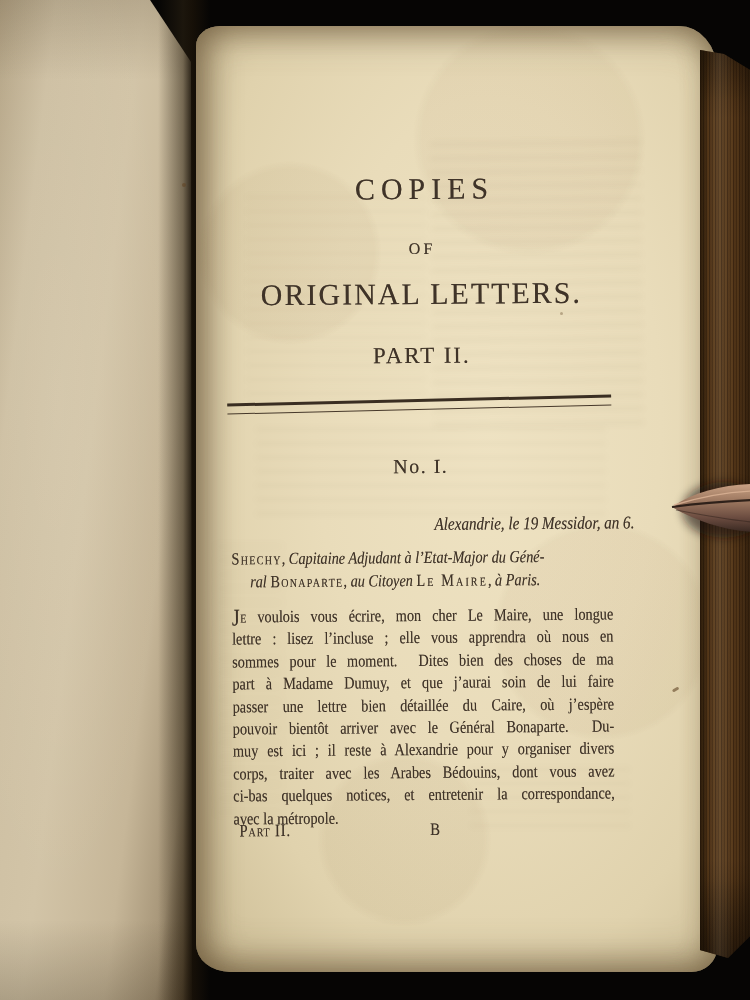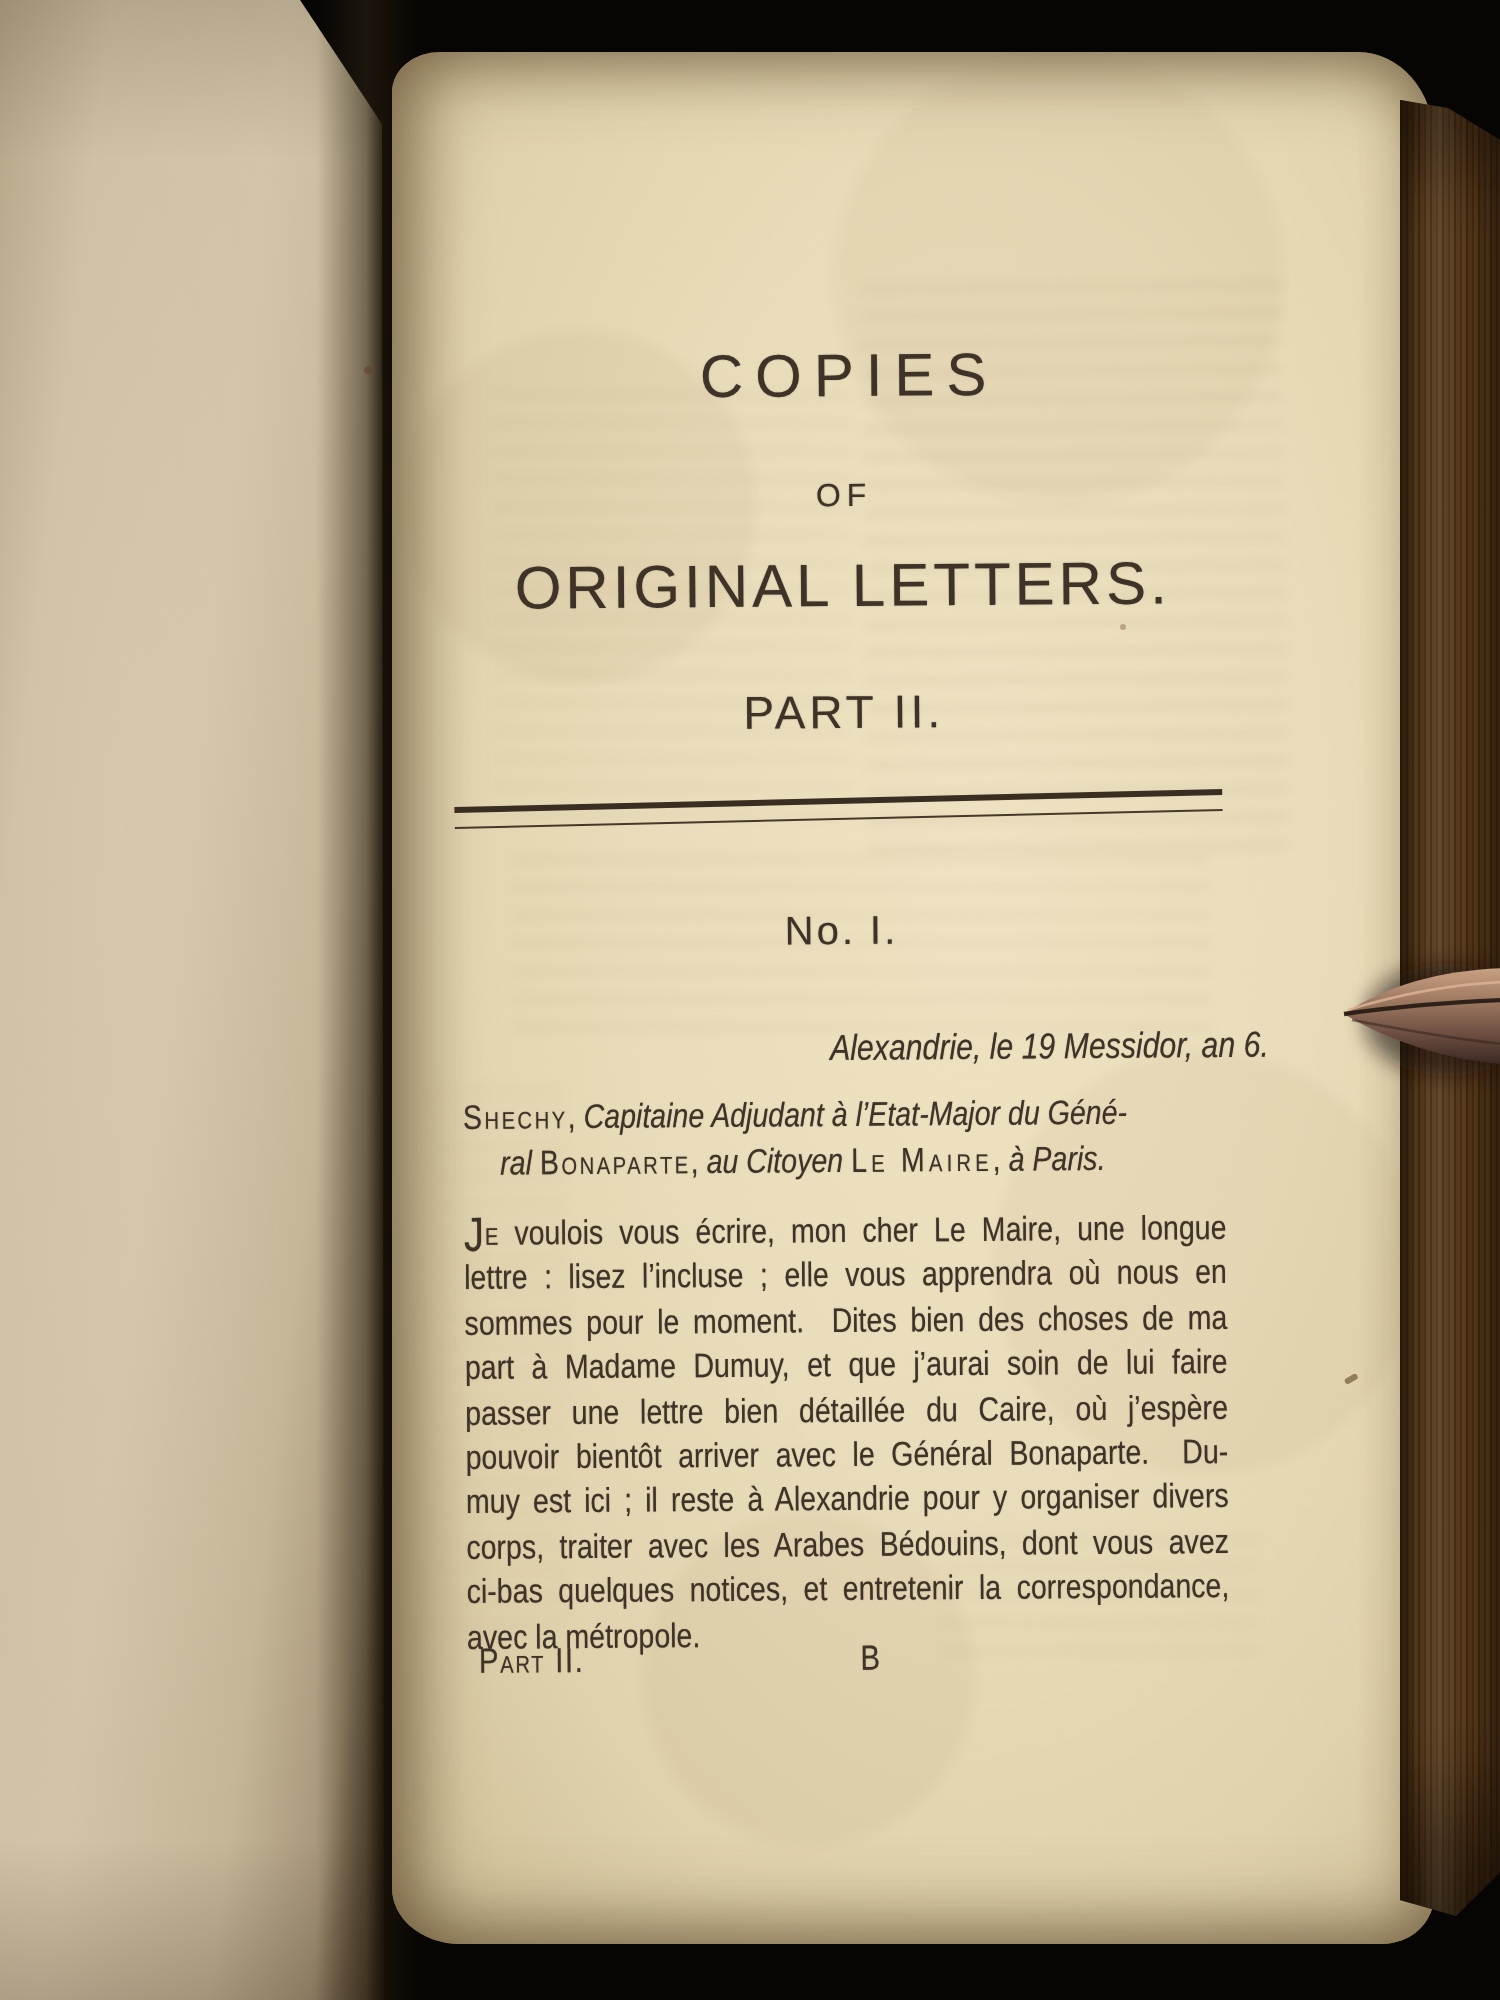--- a/index.html
+++ b/index.html
@@ -1,17 +1,17 @@
 <!DOCTYPE html>
 <html><head>
 <meta charset="utf-8">
 <style>
   html,body{margin:0;padding:0;background:#060504;}
   .stage{position:relative;width:750px;height:1000px;margin:0 auto;overflow:hidden;
-         background:#060504;font-family:Liberation Sans, sans-serif;}
+         background:#060504;font-family:Liberation Serif, serif;}
 
   
   .facing-page{position:absolute;left:0;top:0;width:192px;height:1000px;
     background:linear-gradient(97deg,#b3a385 0%,#cdbfa2 18%,#d2c4a7 46%,#c6b698 72%,#a59477 88%,#6e5d45 96%,#3c3122 100%);
     clip-path:polygon(0 0,150px 0,191px 62px,192px 1000px,0 1000px);}
   .facing-page::after{content:"";position:absolute;inset:0;
     background:radial-gradient(ellipse at 30% 40%,rgba(255,250,235,.10),rgba(0,0,0,0) 60%),
                linear-gradient(180deg,rgba(60,45,25,.18) 0,rgba(0,0,0,0) 8%,rgba(0,0,0,0) 92%,rgba(40,30,15,.22) 100%);}
 
   

